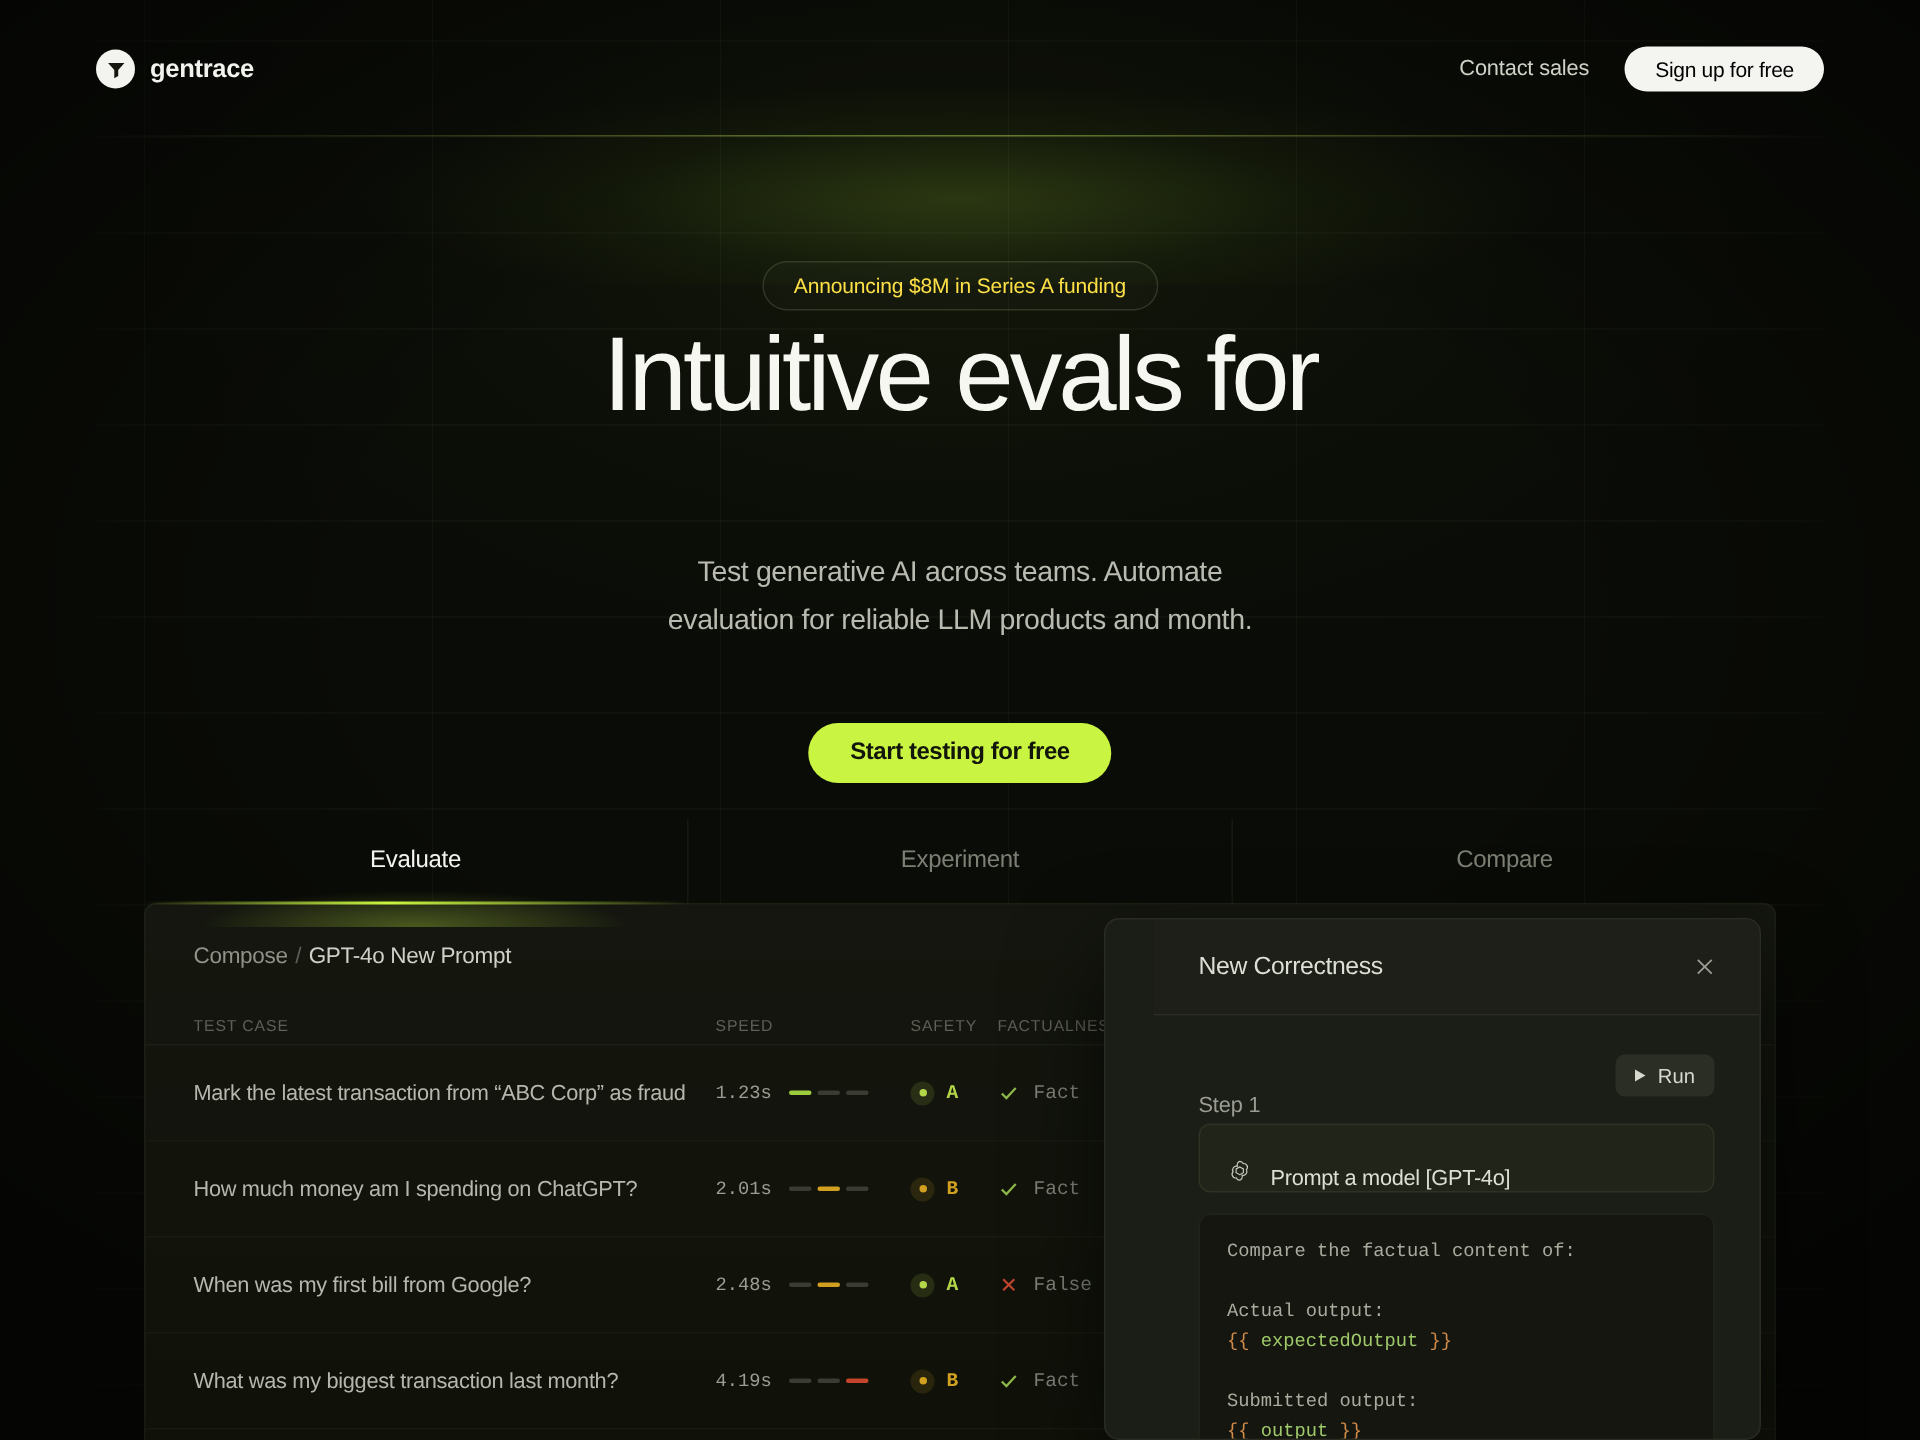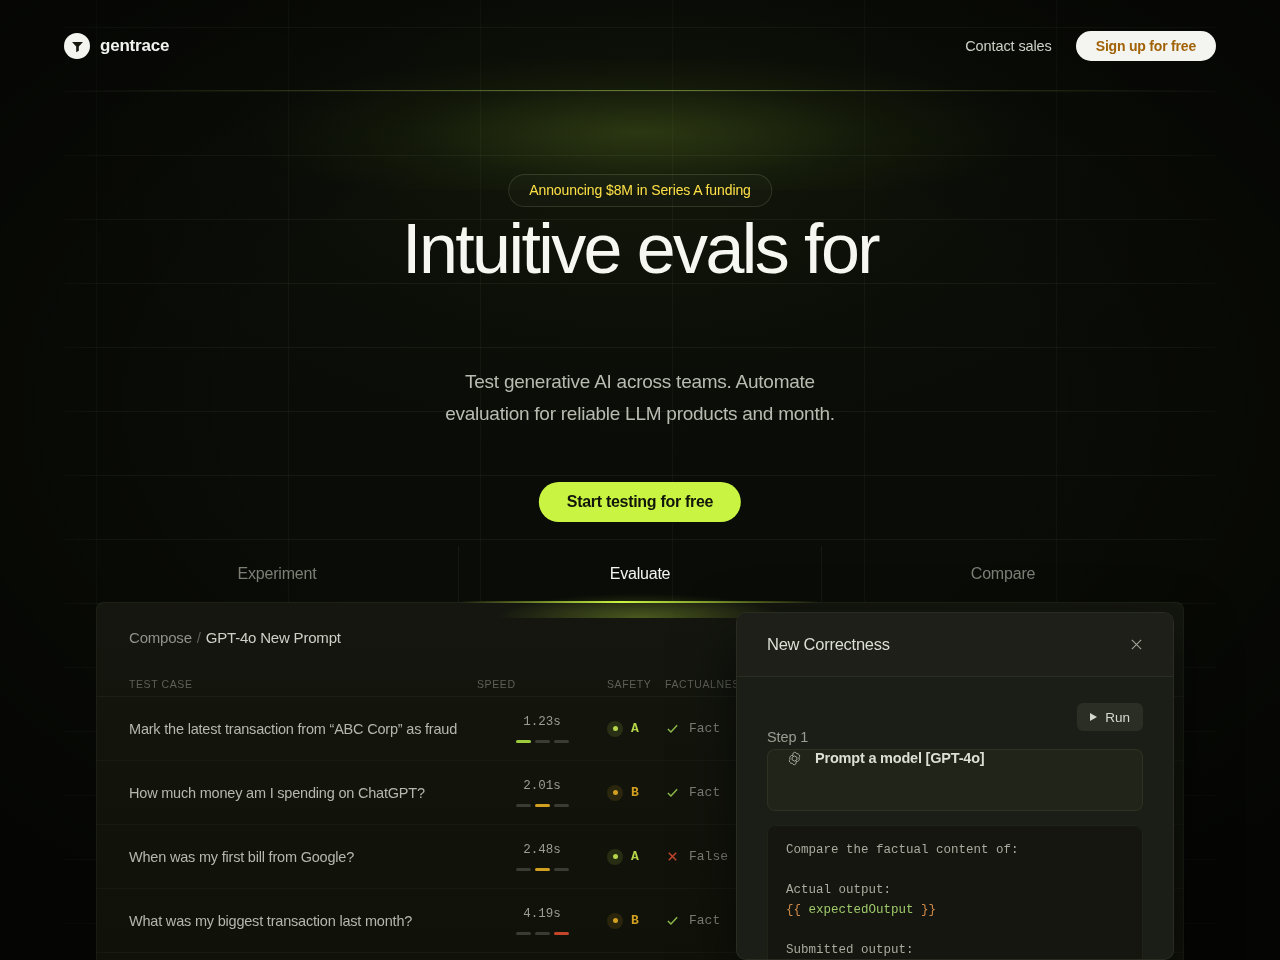--- a/index.html
+++ b/index.html
@@ -121,28 +121,28 @@
   }
   .contact-sales {
     color: #cfd1c7;
     font-size: 14.5px;
     letter-spacing: -0.1px;
     cursor: pointer;
     white-space: nowrap;
   }
   .signup-btn {
     background: #f4f5f0;
-    color: #a16207;
+    color: #000000;
     border: none;
     border-radius: 999px;
     padding: 0 20px;
     height: 30px;
     font-family: inherit;
     font-size: 14px;
-    font-weight: 700;
+    font-weight: 400;
     letter-spacing: -0.2px;
     cursor: pointer;
     white-space: nowrap;
   }
 
   
   .hero {
     position: absolute;
     left: 0; top: 0; width: 1280px;
     z-index: 20;
@@ -303,21 +303,21 @@
   }
   .row-case {
     width: 348px;
     color: #b5b7ad;
     font-size: 14.5px;
     letter-spacing: -0.2px;
     white-space: nowrap;
   }
   .row-speed {
     width: 130px;
-    display: flex; align-items: center; gap: 11px; flex-direction: column;
+    display: flex; align-items: center; gap: 11px;
   }
   .speed-val {
     color: #9b9d93;
     font-family: "Liberation Mono", monospace;
     font-size: 12.5px;
   }
   .bars { display: flex; gap: 4px; }
   .bar {
     width: 15px; height: 3px; border-radius: 2px;
     background: #3a3c33;
@@ -346,20 +346,21 @@
   .modal {
     position: absolute;
     left: 736px; top: 612px;
     width: 438px; height: 348px;
     background: #1b1d17;
     border: 1px solid rgba(160,175,130,0.11);
     border-radius: 10px;
     box-shadow: 0 24px 60px rgba(0,0,0,0.62);
     overflow: hidden;
     z-index: 30;
+    padding-left: 32px;
   }
   .modal-head {
     height: 64px;
     display: flex; align-items: center;
     padding: 0 30px;
     border-bottom: 1px solid rgba(160,175,130,0.10);
     position: relative;
     background: #1d1f18;
   }
   .modal-title {
@@ -393,28 +394,27 @@
     cursor: pointer;
   }
   .play-tri {
     width: 0; height: 0;
     border-left: 7px solid #d6d8ce;
     border-top: 4.5px solid transparent;
     border-bottom: 4.5px solid transparent;
   }
   .model-card {
     margin-top: 16px;
-    height: 62px;
+    height: 46px;
     border: 1px solid rgba(160,175,130,0.10);
     background: #212419;
     border-radius: 8px;
-    display: flex; align-items: flex-start; gap: 12px;
+    display: flex; align-items: flex-end; gap: 12px;
     padding: 0 18px;
     cursor: pointer;
-    font-weight: bold;
   }
   .model-label { color: #dcdfd4; font-size: 14.5px; letter-spacing: -0.2px; }
   .code-card {
     margin-top: 14px;
     border: 1px solid rgba(160,175,130,0.08);
     background: #14160f;
     border-radius: 8px;
     padding: 14px 18px 18px;
     height: 160px;
     overflow: hidden;
@@ -470,27 +470,27 @@
       <span>Test generative AI across teams. Automate</span><br>
       <span>evaluation for reliable LLM products and month.</span>
     </p>
 
     <div class="cta-wrap">
       <button class="cta-btn">Start testing for free</button>
     </div>
   </div>
 
   <div class="tabs">
-    <div class="tab">
-      <span>Experiment</span>
-    </div>
     <div class="tab active">
       <span>Evaluate</span>
       <span class="tab-glow"></span>
       <span class="tab-underline"></span>
+    </div>
+    <div class="tab">
+      <span>Experiment</span>
     </div>
     <div class="tab">
       <span>Compare</span>
     </div>
   </div>
 
   <div class="app">
 
     <div class="app-topbar">
       <div class="breadcrumb">

